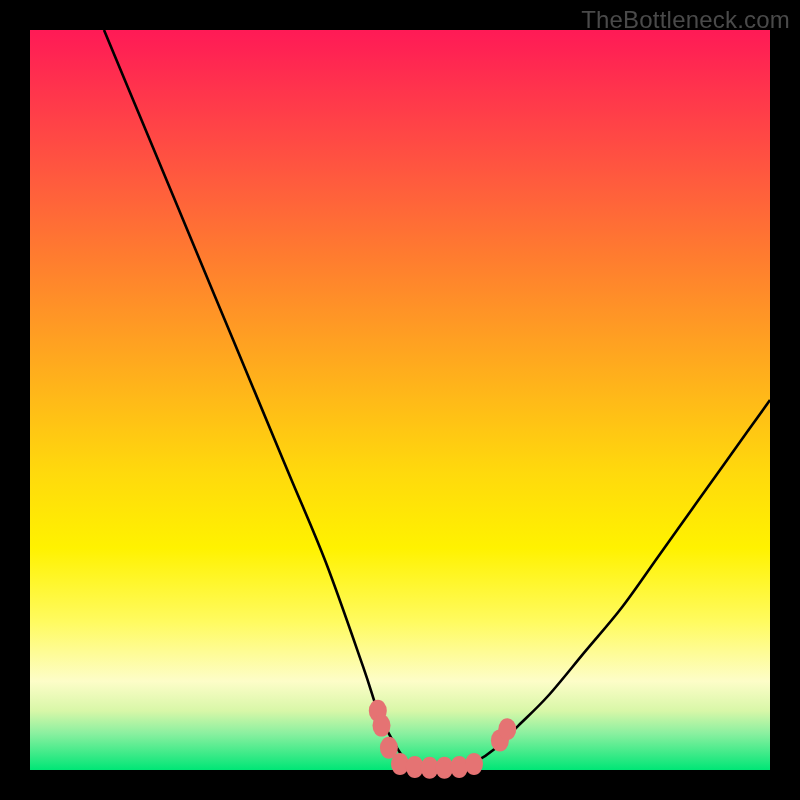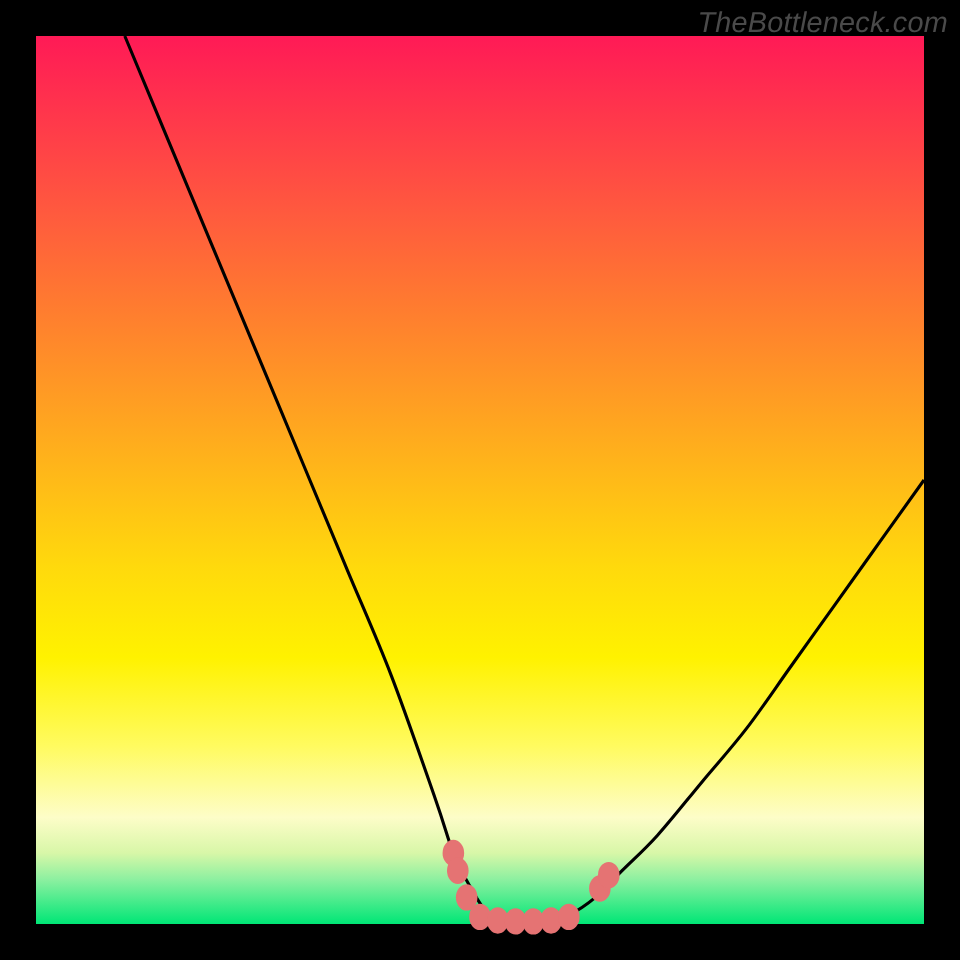--- a/index.html
+++ b/index.html
@@ -9,21 +9,20 @@
     height: 800px;
     overflow: hidden;
     background: #000;
     font-family: Arial, Helvetica, sans-serif;
   }
   .frame {
     position: relative;
     width: 800px;
     height: 800px;
     background: #000;
-    font-style: italic;
   }
   .plot {
     position: absolute;
     left: 30px;
     top: 30px;
     width: 740px;
     height: 740px;
     background: linear-gradient(
       to bottom,
       #ff1a56 0%,

